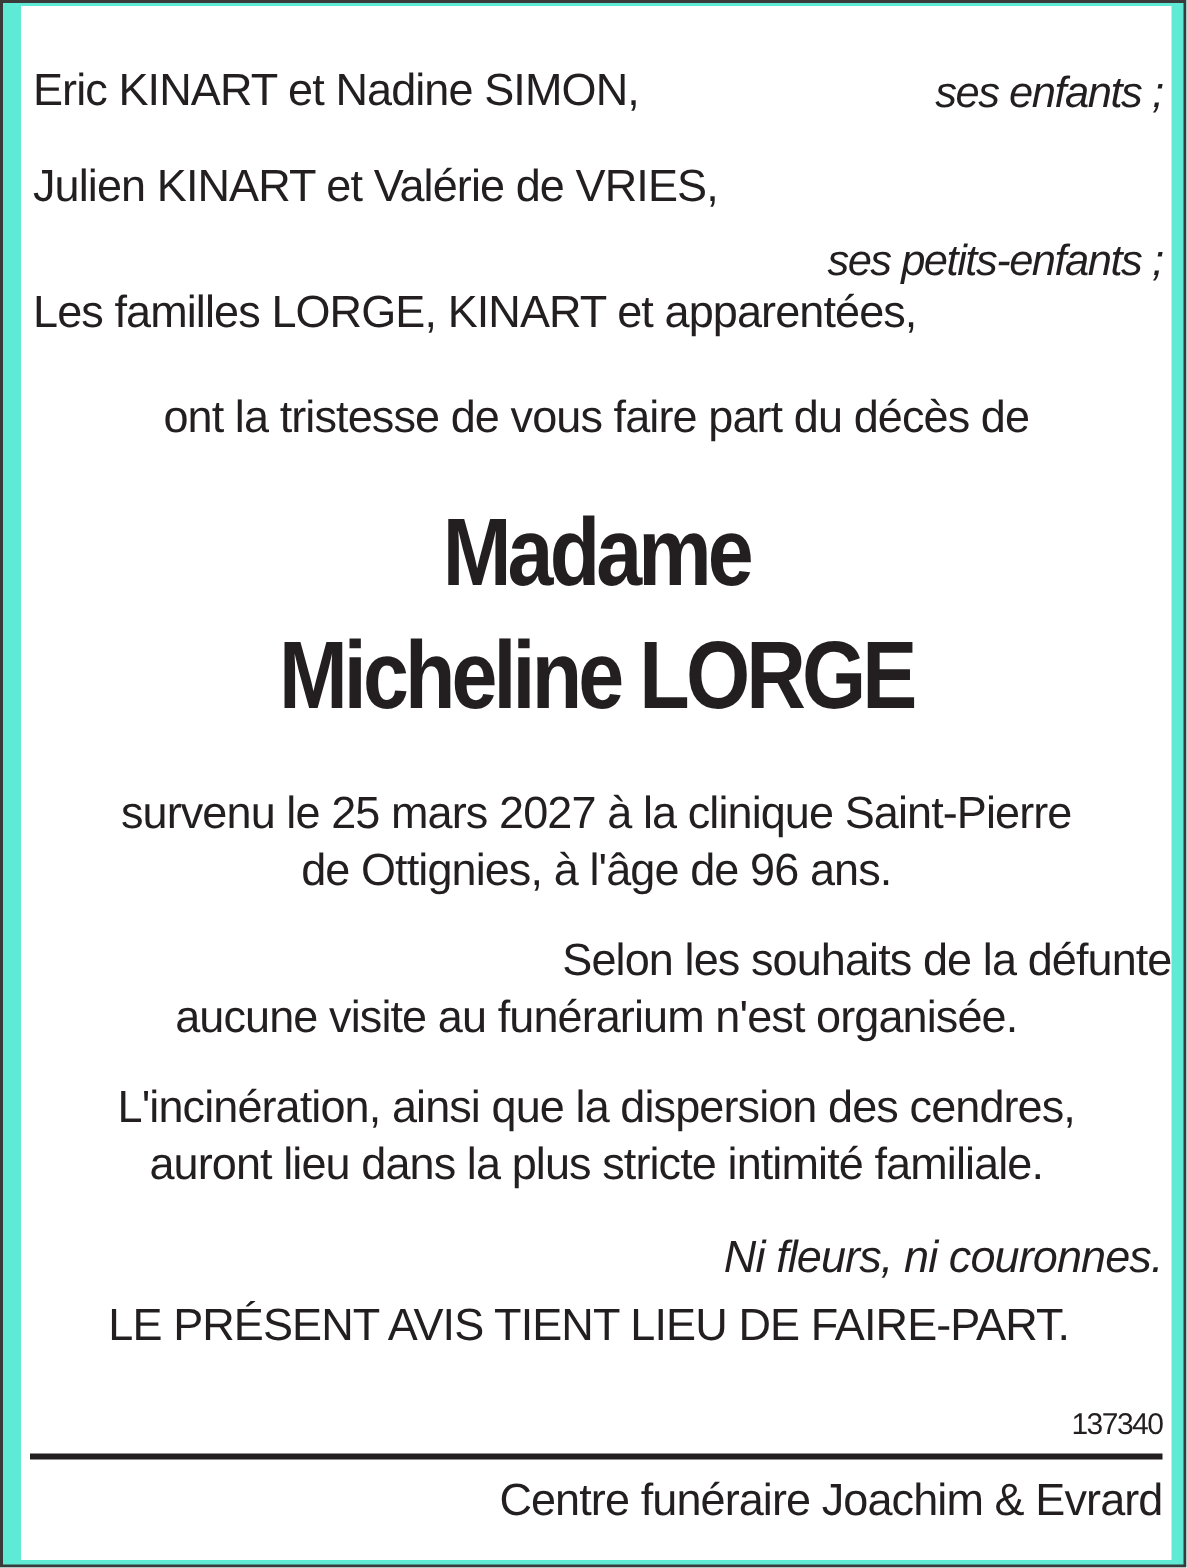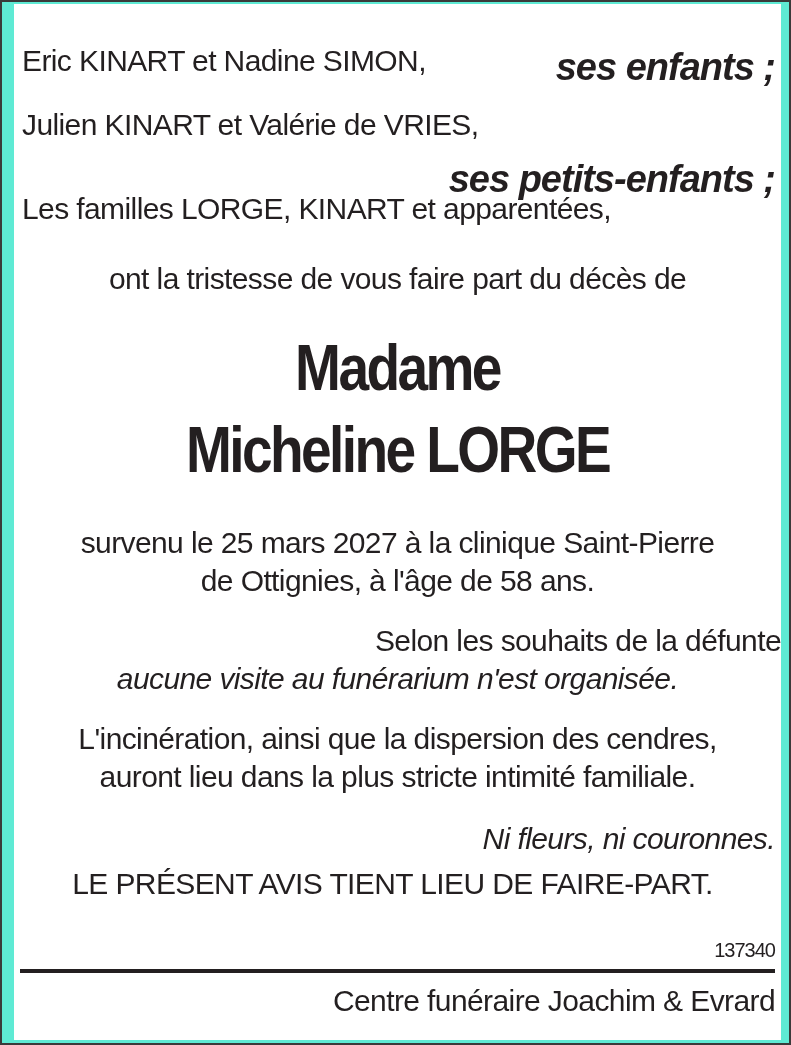--- a/index.html
+++ b/index.html
@@ -5,21 +5,21 @@
   html, body { margin:0; padding:0; }
   body { width:791px; height:1045px; background:#ffffff; position:relative; overflow:hidden;
          font-family:"Liberation Sans", sans-serif; color:#231f20; }
   .frame { position:absolute; left:0; top:0; width:791px; height:1045px; box-sizing:border-box;
            border:2px solid #3a3a3a; background:#5eead4; }
   .sheet { position:absolute; left:12px; top:2px; right:8px; bottom:3px; background:#ffffff; }
   .line { position:absolute; white-space:nowrap; font-size:30px; letter-spacing:-0.6px;
           transform-origin:left top; }
   .c { left:0; right:0; text-align:center; }
   .r { right:6px; text-align:right; }
-  .ital-bold { font-style:italic; font-weight:bold; font-size:38px; letter-spacing:-1px;text-align:right; }
+  .ital-bold { font-style:italic; font-weight:normal; font-size:29px; letter-spacing:-1px;text-align:right; }
   .ital { font-style:italic; }
   .name { position:absolute; left:0; right:0; text-align:center; font-weight:bold;
           font-size:64px; letter-spacing:-3px; line-height:1; transform:scaleX(0.86); }
   .rule { position:absolute; left:6px; right:6px; top:965px; height:4px; background:#231f20; }
   .ref { position:absolute; right:6px; top:935px; font-size:20px; letter-spacing:-1px; }
 </style>
 </head>
 <body>
 
 <div class="frame">
@@ -32,24 +32,24 @@
     <div class="line r ital-bold" style="top:154px;">ses petits-enfants ;</div>
 
     <div class="line" style="left:8px; top:188px;">Les familles LORGE, KINART et apparentées,</div>
 
     <div class="line c" style="top:258px;">ont la tristesse de vous faire part du décès de</div>
 
     <div class="name" style="top:332px;">Madame</div>
     <div class="name" style="top:414px;">Micheline LORGE</div>
 
     <div class="line c" style="top:522px;">survenu le 25 mars 2027 à la clinique Saint-Pierre</div>
-    <div class="line c" style="top:560px;">de Ottignies, à l'âge de 58 ans.</div>
+    <div class="line c" style="top:560px;">de Ottignies, à l'âge de 96 ans.</div>
 
     <div class="line c" style="top:620px;text-align:right;">Selon les souhaits de la défunte</div>
-    <div class="line c" style="top:658px;font-style:italic;">aucune visite au funérarium n'est organisée.</div>
+    <div class="line c" style="top:658px;">aucune visite au funérarium n'est organisée.</div>
 
     <div class="line c" style="top:718px;">L'incinération, ainsi que la dispersion des cendres,</div>
     <div class="line c" style="top:756px;">auront lieu dans la plus stricte intimité familiale.</div>
 
     <div class="line r ital" style="top:818px;">Ni fleurs, ni couronnes.</div>
 
     <div class="line c" style="top:863px; padding-right:10px;">LE PRÉSENT AVIS TIENT LIEU DE FAIRE-PART.</div>
 
     <div class="ref">137340</div>
     <div class="rule"></div>

